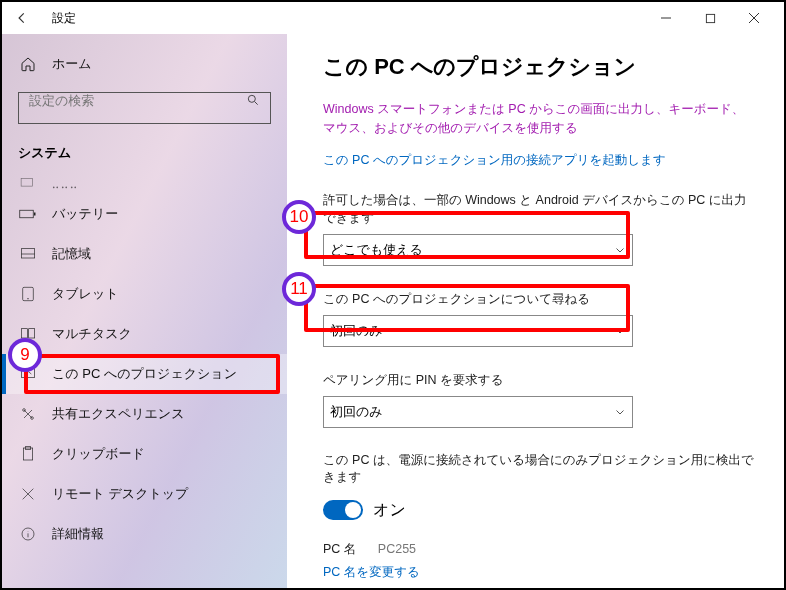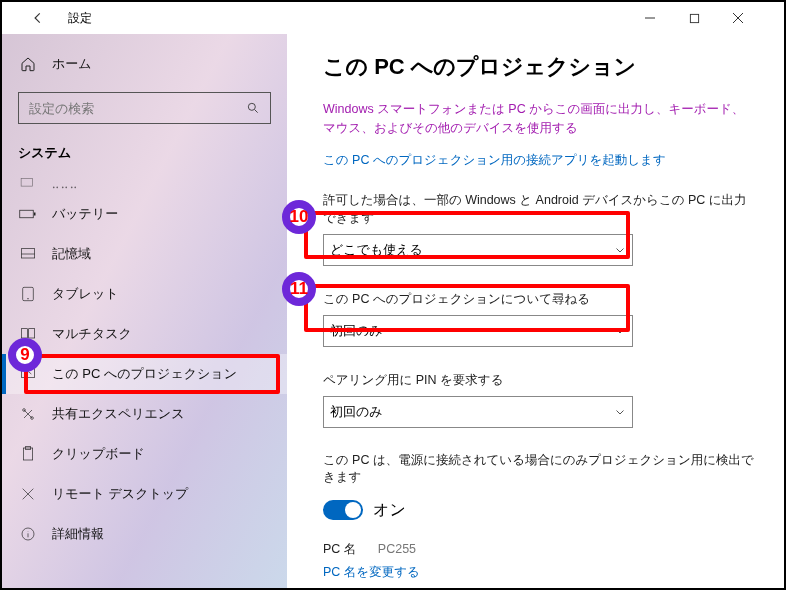--- a/index.html
+++ b/index.html
@@ -1,33 +1,33 @@
 <!DOCTYPE html>
 <html><head>
 <meta charset="utf-8">
 <style>
 * { box-sizing: border-box; margin: 0; padding: 0; font-family: "Yu Gothic UI", "Meiryo", sans-serif; }
 body { width: 786px; height: 590px; overflow: hidden; background: #fff; border: 2px solid #000; position: relative; }
-.titlebar { height: 32px; display: flex; align-items: center; padding: 0 24px; }
+.titlebar { height: 32px; display: flex; align-items: center; padding: 0 8px; }
 .titlebar .back { width: 24px; height: 24px; display: flex; align-items: center; justify-content: center; cursor: pointer; }
 .titlebar .title { margin-left: 18px; font-size: 12px; }
 .titlebar .spacer { flex: 1; }
 .titlebar .winbtn { width: 44px; height: 28px; display: flex; align-items: center; justify-content: center; cursor: pointer; font-size: 12px; }
 .app { display: flex; height: calc(100% - 32px); gap: 8px; }
 .sidebar { width: 285px; height: 100%; position: relative; background:
   linear-gradient( to bottom right,
     rgba(180,150,180,0.55),
     rgba(210,170,200,0.45) 40%,
     rgba(160,140,200,0.5) 70%,
     rgba(140,170,210,0.45) );
   padding-top: 10px;
 }
 .sidebar .row { height: 40px; display: flex; align-items: center; padding: 0 16px; cursor: pointer; font-size: 13px; color: #111; }
 .sidebar .row .icn { width: 20px; height: 20px; margin-right: 14px; display: flex; align-items: center; justify-content: center; }
-.sidebar .search { margin: 8px 16px 14px 16px; border: 1px solid #555; height: 32px; display: flex; align-items: center; padding: 0 10px; color: #333; font-size: 13px; }
+.sidebar .search { margin: 8px 16px 14px 16px; border: 1px solid #555; height: 32px; display: flex; align-items: flex-start; padding: 0 10px; color: #333; font-size: 13px; }
 .sidebar .search input { flex:1; border:none; background:transparent; outline:none; font-size:13px; }
 .sidebar .section-title { font-size: 13px; font-weight: 600; padding: 6px 16px 10px 16px; }
 .sidebar .row.selected { background: rgba(255,255,255,0.35); position: relative; }
 .sidebar .row.selected::before { content:""; position:absolute; left:0; top:0; bottom:0; width:4px; background:#0067c0; }
 .main { flex:1; padding: 18px 30px 0 28px; overflow: hidden; position: relative; }
 .main h1 { font-size: 22px; font-weight: 600; margin-bottom: 18px; }
 .main .desc { font-size: 12.5px; color: #a21caf; line-height: 1.5; margin-bottom: 14px; }
 .main .link { font-size: 12.5px; color: #0067c0; margin-bottom: 22px; cursor:pointer; }
 .main .field { margin-bottom: 24px; }
 .main .field .label { font-size: 12.5px; color: #222; margin-bottom: 6px; line-height: 1.5;}
@@ -35,21 +35,21 @@
 .main .note { font-size: 12.5px; color:#222; margin-bottom: 14px; }
 .toggle { display:flex; align-items:center; margin-bottom: 20px; }
 .toggle .sw { width:40px; height:20px; border-radius:10px; background:#0067c0; position:relative; margin-right:10px; cursor:pointer;}
 .toggle .sw::after { content:""; position:absolute; right:2px; top:2px; width:16px; height:16px; border-radius:50%; background:#fff; }
 .pcname { font-size: 12.5px; margin-bottom: 6px; }
 .pcname .k { color:#222; margin-right: 18px; }
 .pcname .v { color:#777; }
 
 
 .callout-box { position:absolute; border: 4px solid #ff0000; border-radius: 2px; pointer-events:none; z-index: 50; }
-.callout-num { position:absolute; width: 34px; height: 34px; border: 8px solid #6d28d9; border-radius: 50%; background:#fff; color:#ff0000; font-weight:700; font-size:17px; display:flex; align-items:center; justify-content:center; z-index:60; font-family: Arial, sans-serif;}
+.callout-num { position:absolute; width: 34px; height: 34px; border: 4px solid #6d28d9; border-radius: 50%; background:#fff; color:#ff0000; font-weight:400; font-size:17px; display:flex; align-items:center; justify-content:center; z-index:60; font-family: Arial, sans-serif;}
 svg { display:block; }
 .chev { width:12px; height:12px; }
 </style>
 </head>
 <body>
 
 <div class="titlebar">
   <div class="back">
     <svg width="14" height="14" viewBox="0 0 24 24">
         <path d="M15 4l-8 8 8 8" stroke="#333" stroke-width="2" fill="none"></path>

